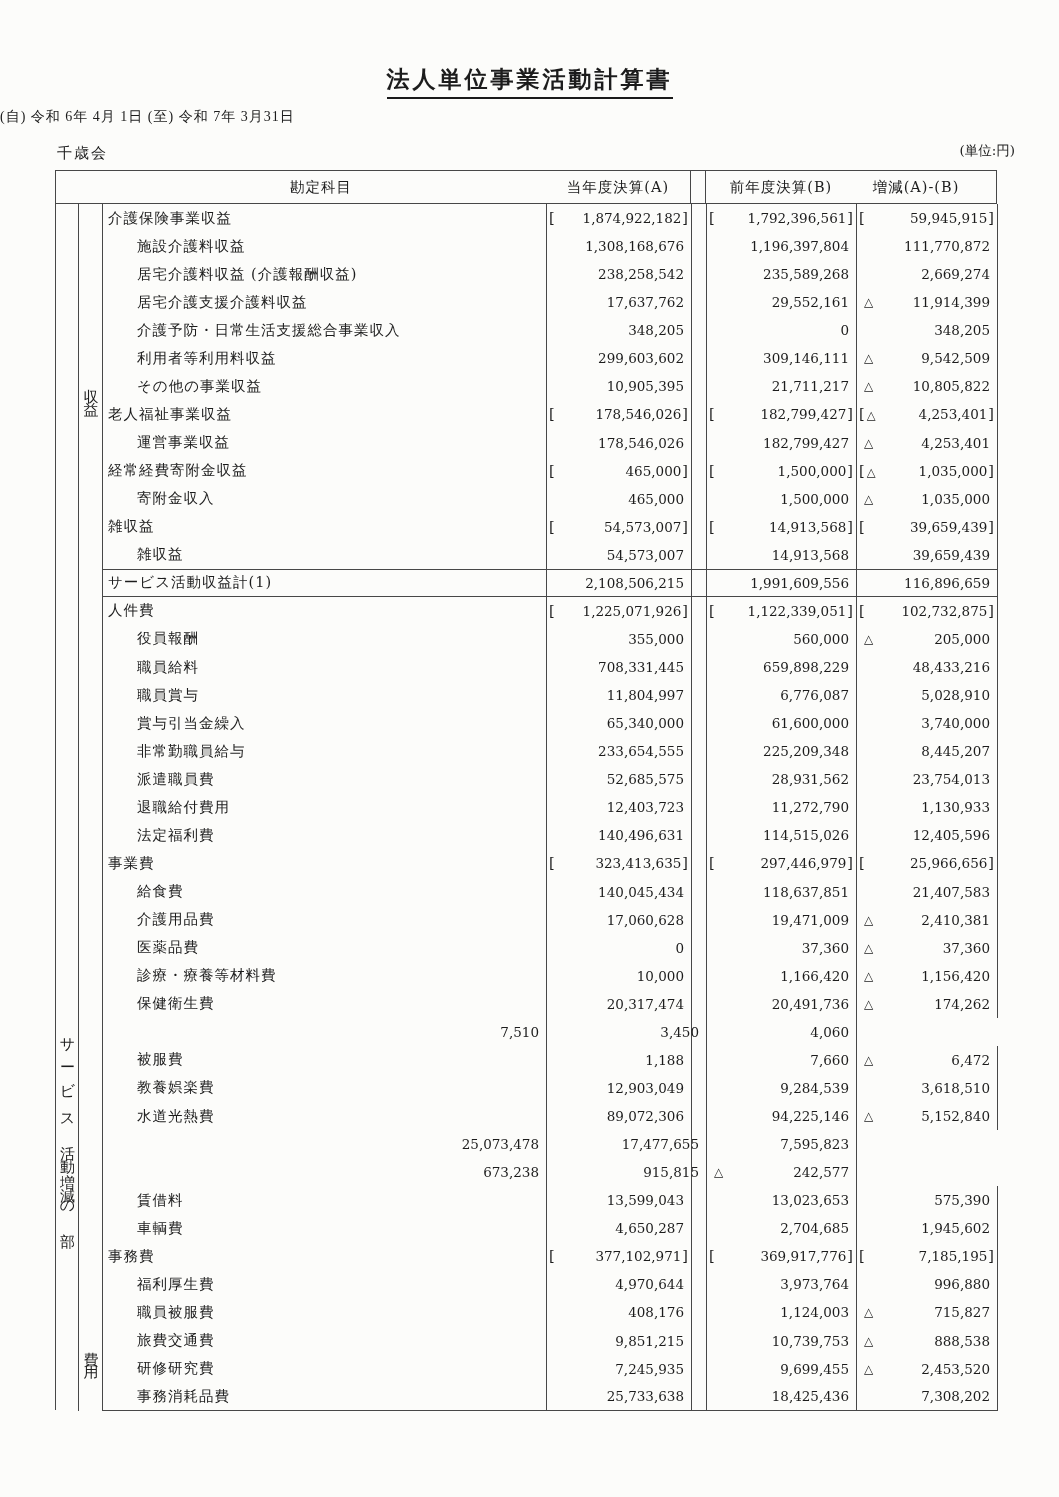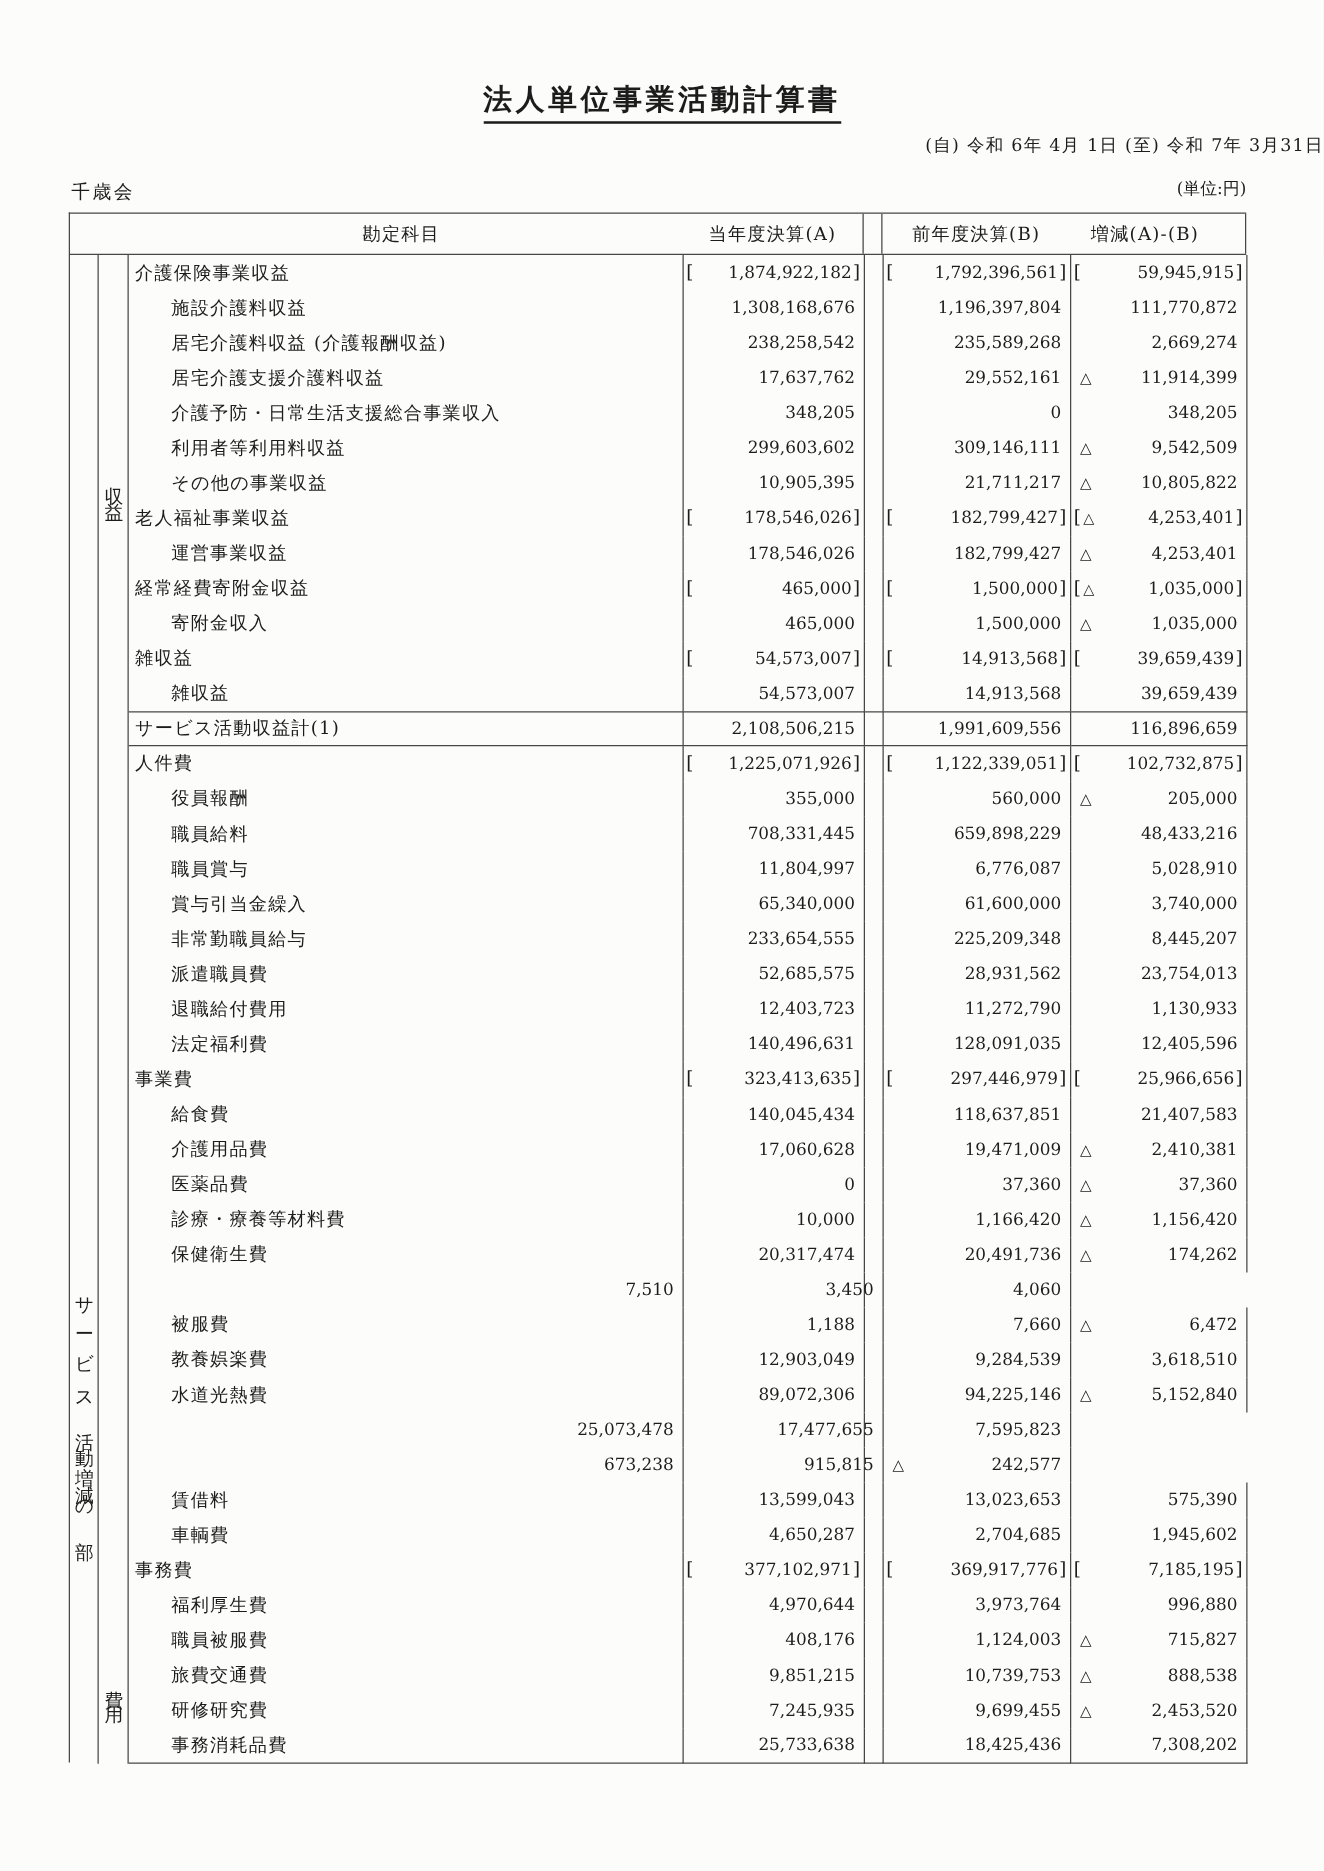--- a/index.html
+++ b/index.html
@@ -13,24 +13,24 @@
     width:1059px;height:1497px;
     background:#fcfcfa;
     overflow:hidden;
   }
   .title-wrap{position:absolute;top:64px;left:0;width:100%;text-align:center;}
   .doc-title{
     display:inline-block;
     font-size:23px;font-weight:bold;letter-spacing:3px;
     border-bottom:2px solid #1a1a1a;padding-bottom:2px;
   }
-  .subtitle{position:absolute;top:108px;left:0;width:100%;text-align:right;
-    font-size:14px;letter-spacing:1px;}
+  .subtitle{position:absolute;top:108px;left:0;width:100%;text-align:left;
+    font-size:14px;letter-spacing:1px;font-family:Liberation Serif, serif;}
   .org{position:absolute;left:57px;top:144px;font-size:15px;letter-spacing:2px;}
-  .unit{position:absolute;right:62px;top:142px;font-size:13.5px;margin-left:11px;}
+  .unit{position:absolute;right:44px;top:142px;font-size:13.5px;margin-left:11px;}
 
   .table{
     position:absolute;left:55px;top:170px;width:941px;height:1239px;
     border-left:1px solid #474747;border-top:1px solid #474747;
   }
   .thead{
     display:grid;grid-template-columns:490px 145px 15px 150px 141px;
     height:32px;border-bottom:1px solid #474747;
     font-size:14.5px;
   }
@@ -423,21 +423,21 @@
               <span>1,130,933</span>
             </div>
           </div>
           <div class="trow">
             <div class="c name ind2">法定福利費</div>
             <div class="c amt">
               <span>140,496,631</span>
             </div>
             <div class="c gapc"></div>
             <div class="c amt">
-              <span>128,091,035</span>
+              <span>114,515,026</span>
             </div>
             <div class="c amt">
               <span>12,405,596</span>
             </div>
           </div>
           <div class="trow">
             <div class="c name ind1">事業費</div>
             <div class="c amt br">
               <span class="open">[</span>
               <span>323,413,635</span>

